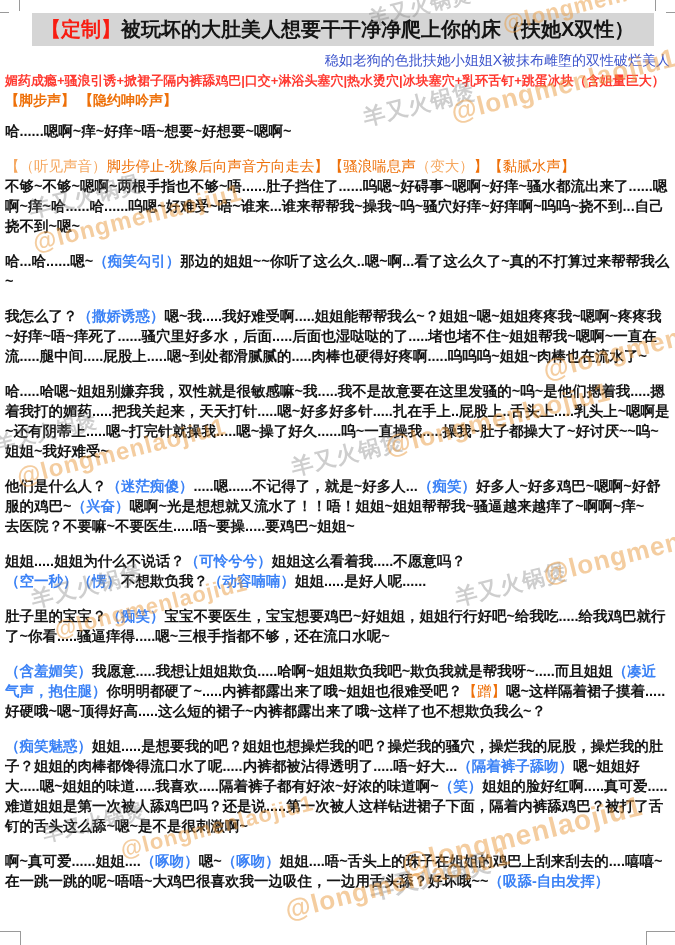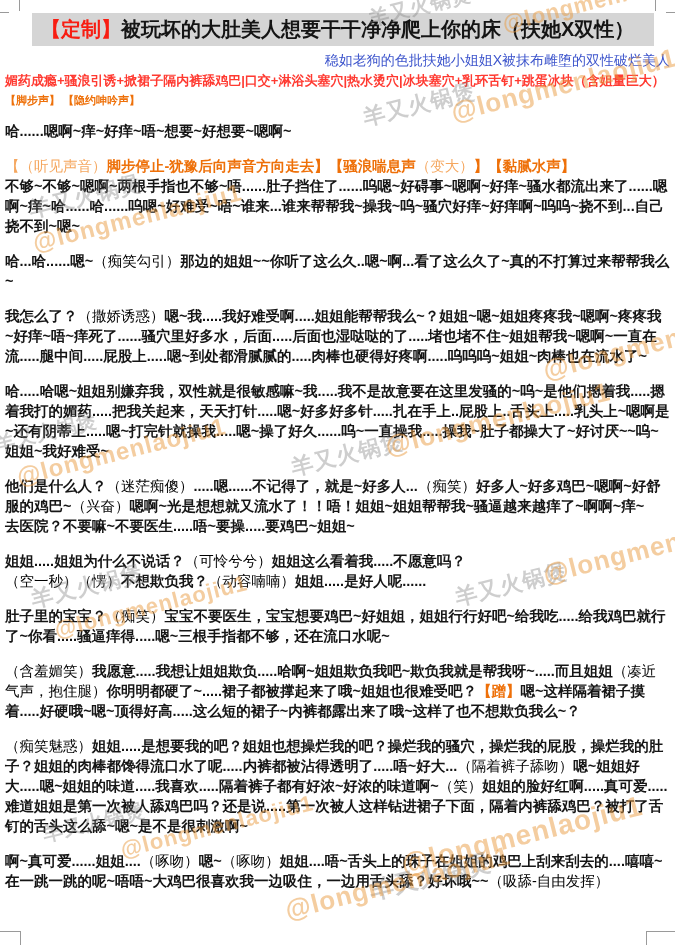--- a/index.html
+++ b/index.html
@@ -36,33 +36,33 @@
     font-size:20px;font-weight:700;color:#141414;white-space:nowrap;
   }
   .title-tag{color:#f81d12;}
   .subtitle{
     margin-top:5px;text-align:right;font-size:14px;font-weight:400;color:#3d55cc;line-height:18px;
   }
   .tags{
     margin-top:2px;font-size:13px;font-weight:700;color:#ff3a31;line-height:19px;white-space:nowrap;
   }
   .cues{
-    margin-top:1px;font-size:11px;font-weight:700;color:#ee7009;line-height:19px;
+    margin-top:1px;font-size:14px;font-weight:700;color:#ee7009;line-height:19px;
   }
 
   
   .script{margin-top:2px;}
   .blk{
     margin:15px 0 0 0;font-size:14.5px;line-height:20px;color:#151515;
     word-break:break-all;text-align:left;
   }
   .blk.first{margin-top:11px;}
   .seg-b{font-weight:700;color:#151515;}
-  .seg-g{font-weight:400;color:#000000;}
-  .seg-o{font-weight:700;color:#ee7009;}
+  .seg-g{font-weight:700;color:#3b82f6;}
+  .seg-o{font-weight:400;color:#ee7009;}
   .seg-ol{font-weight:400;color:#f5a75f;}
 </style>
 </head>
 <body>
 
 <div class="page">
 
   <div class="mark m-tl-v"></div>
   <div class="mark m-tl-h"></div>
   <div class="mark m-tr-v"></div>
@@ -108,19 +108,19 @@
 
     <div class="script" id="script">
         <p class="blk first"><span class="seg-b">哈......嗯啊~痒~好痒~唔~想要~好想要~嗯啊~</span></p>
         <p class="blk"><span class="seg-ol">【（听见声音）</span><span class="seg-o">脚步停止-犹豫后向声音方向走去】</span><span class="seg-o">【骚浪喘息声</span><span class="seg-ol">（变大）</span><span class="seg-o">】【黏腻水声】</span><br><span class="seg-b">不够~不够~嗯啊~两根手指也不够~唔......肚子挡住了......呜嗯~好碍事~嗯啊~好痒~骚水都流出来了......嗯啊~痒~哈......哈......呜嗯~好难受~唔~谁来...谁来帮帮我~操我~呜~骚穴好痒~好痒啊~呜呜~挠不到...自己挠不到~嗯~</span></p>
         <p class="blk"><span class="seg-b">哈...哈......嗯~</span><span class="seg-g">（痴笑勾引）</span><span class="seg-b">那边的姐姐~~你听了这么久..嗯~啊...看了这么久了~真的不打算过来帮帮我么~</span></p>
         <p class="blk"><span class="seg-b">我怎么了？</span><span class="seg-g">（撒娇诱惑）</span><span class="seg-b">嗯~我.....我好难受啊.....姐姐能帮帮我么~？姐姐~嗯~姐姐疼疼我~嗯啊~疼疼我~好痒~唔~痒死了......骚穴里好多水，后面.....后面也湿哒哒的了.....堵也堵不住~姐姐帮我~嗯啊~一直在流.....腿中间.....屁股上.....嗯~到处都滑腻腻的.....肉棒也硬得好疼啊.....呜呜呜~姐姐~肉棒也在流水了~</span></p>
         <p class="blk"><span class="seg-b">哈.....哈嗯~姐姐别嫌弃我，双性就是很敏感嘛~我.....我不是故意要在这里发骚的~呜~是他们摁着我.....摁着我打的媚药.....把我关起来，天天打针.....嗯~好多好多针.....扎在手上..屁股上..舌头上.....乳头上~嗯啊是~还有阴蒂上.....嗯~打完针就操我.....嗯~操了好久......呜~一直操我.....操我~肚子都操大了~好讨厌~~呜~姐姐~我好难受~</span></p>
         <p class="blk"><span class="seg-b">他们是什么人？</span><span class="seg-g">（迷茫痴傻）</span><span class="seg-b">.....嗯......不记得了，就是~好多人...</span><span class="seg-g">（痴笑）</span><span class="seg-b">好多人~好多鸡巴~嗯啊~好舒服的鸡巴~</span><span class="seg-g">（兴奋）</span><span class="seg-b">嗯啊~光是想想就又流水了！！唔！姐姐~姐姐帮帮我~骚逼越来越痒了~啊啊~痒~</span><br><span class="seg-b">去医院？不要嘛~不要医生.....唔~要操.....要鸡巴~姐姐~</span></p>
         <p class="blk"><span class="seg-b">姐姐.....姐姐为什么不说话？</span><span class="seg-g">（可怜兮兮）</span><span class="seg-b">姐姐这么看着我.....不愿意吗？</span><br><span class="seg-g">（空一秒）（愣）</span><span class="seg-b">不想欺负我？</span><span class="seg-g">（动容喃喃）</span><span class="seg-b">姐姐.....是好人呢......</span></p>
         <p class="blk"><span class="seg-b">肚子里的宝宝？</span><span class="seg-g">（痴笑）</span><span class="seg-b">宝宝不要医生，宝宝想要鸡巴~好姐姐，姐姐行行好吧~给我吃.....给我鸡巴就行了~你看.....骚逼痒得.....嗯~三根手指都不够，还在流口水呢~</span></p>
-        <p class="blk"><span class="seg-g">（含羞媚笑）</span><span class="seg-b">我愿意.....我想让姐姐欺负.....哈啊~姐姐欺负我吧~欺负我就是帮我呀~.....而且姐姐</span><span class="seg-g">（凑近气声，抱住腿）</span><span class="seg-b">你明明都硬了~.....裙子都被撑起来了哦~姐姐也很难受吧？</span><span class="seg-o">【蹭】</span><span class="seg-b">嗯~这样隔着裙子摸着.....好硬哦~嗯~顶得好高.....这么短的裙子~内裤都露出来了哦~这样了也不想欺负我么~？</span></p>
+        <p class="blk"><span class="seg-g">（含羞媚笑）</span><span class="seg-b">我愿意.....我想让姐姐欺负.....哈啊~姐姐欺负我吧~欺负我就是帮我呀~.....而且姐姐</span><span class="seg-g">（凑近气声，抱住腿）</span><span class="seg-b">你明明都硬了~.....内裤都露出来了哦~姐姐也很难受吧？</span><span class="seg-o">【蹭】</span><span class="seg-b">嗯~这样隔着裙子摸着.....好硬哦~嗯~顶得好高.....这么短的裙子~内裤都露出来了哦~这样了也不想欺负我么~？</span></p>
         <p class="blk"><span class="seg-g">（痴笑魅惑）</span><span class="seg-b">姐姐.....是想要我的吧？姐姐也想操烂我的吧？操烂我的骚穴，操烂我的屁股，操烂我的肚子？姐姐的肉棒都馋得流口水了呢.....内裤都被沾得透明了.....唔~好大...</span><span class="seg-g">（隔着裤子舔吻）</span><span class="seg-b">嗯~姐姐好大.....嗯~姐姐的味道.....我喜欢.....隔着裤子都有好浓~好浓的味道啊~</span><span class="seg-g">（笑）</span><span class="seg-b">姐姐的脸好红啊.....真可爱.....难道姐姐是第一次被人舔鸡巴吗？还是说.....第一次被人这样钻进裙子下面，隔着内裤舔鸡巴？被打了舌钉的舌头这么舔~嗯~是不是很刺激啊~</span></p>
         <p class="blk"><span class="seg-b">啊~真可爱......姐姐....</span><span class="seg-g">（啄吻）</span><span class="seg-b">嗯~</span><span class="seg-g">（啄吻）</span><span class="seg-b">姐姐....唔~舌头上的珠子在姐姐的鸡巴上刮来刮去的....嘻嘻~在一跳一跳的呢~唔唔~大鸡巴很喜欢我一边吸住，一边用舌头舔？好坏哦~~</span><span class="seg-g">（吸舔-自由发挥）</span></p>
       </div>
 
   </div>
 </div>
 
 </body></html>

